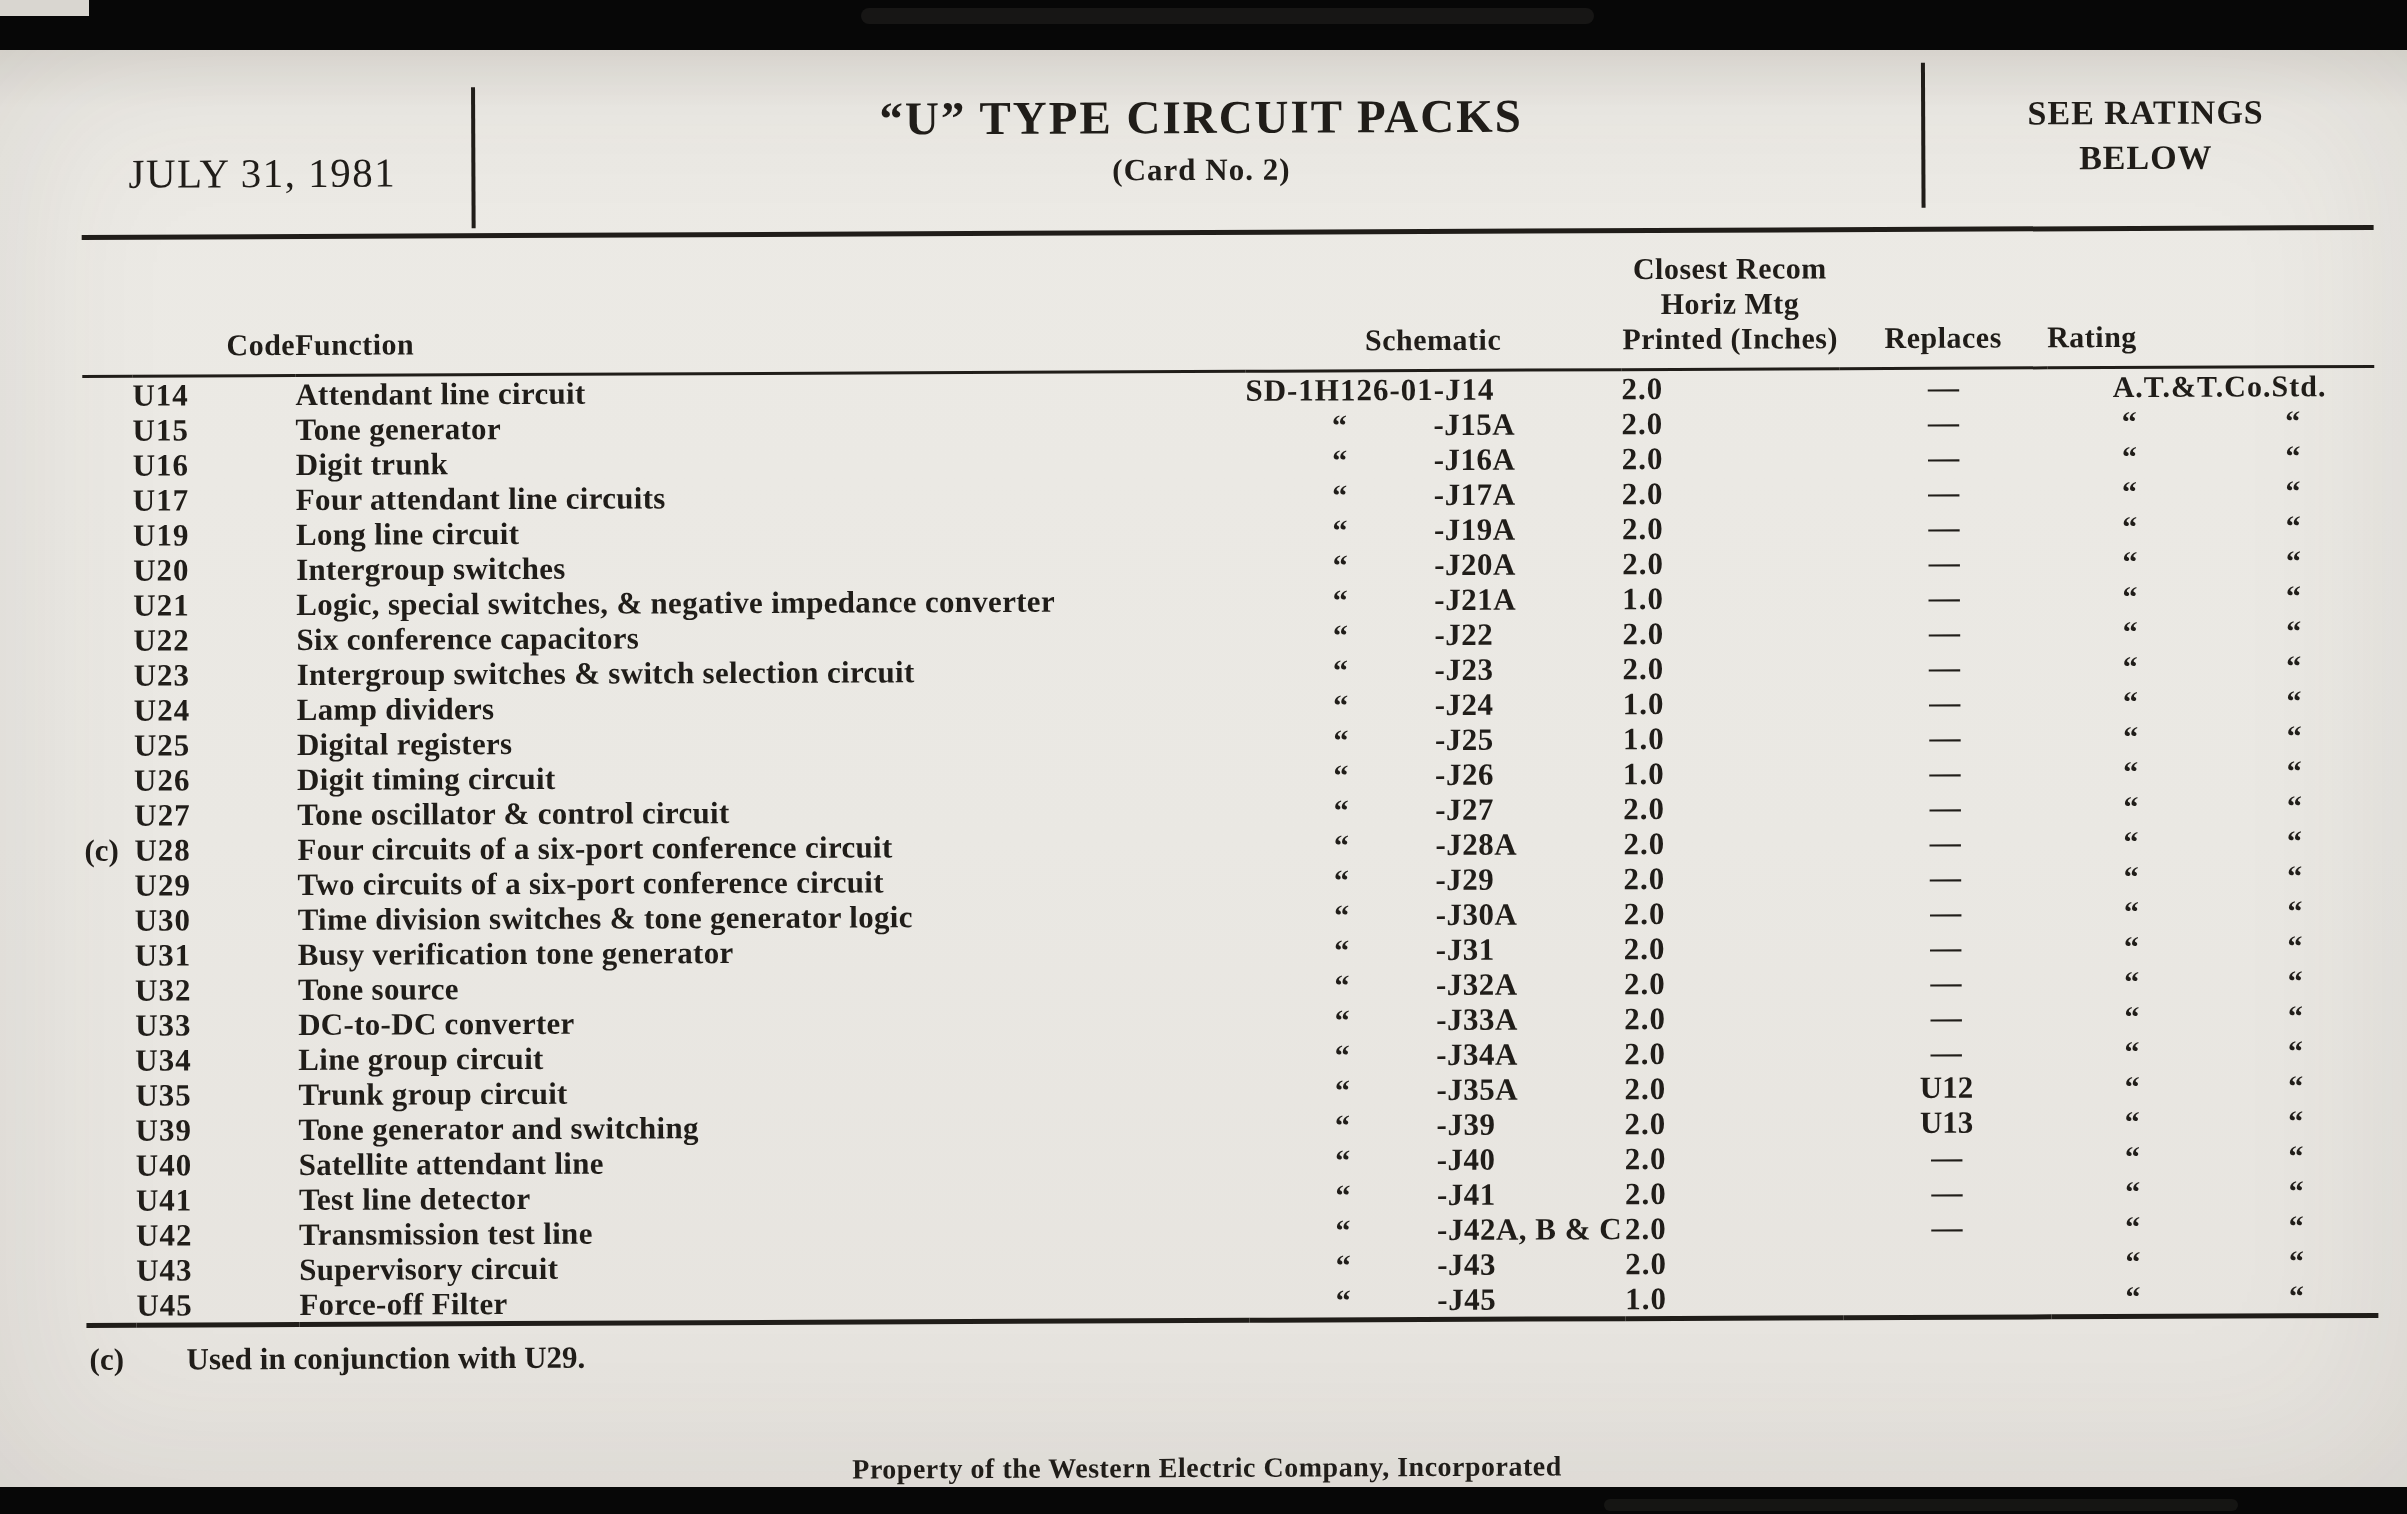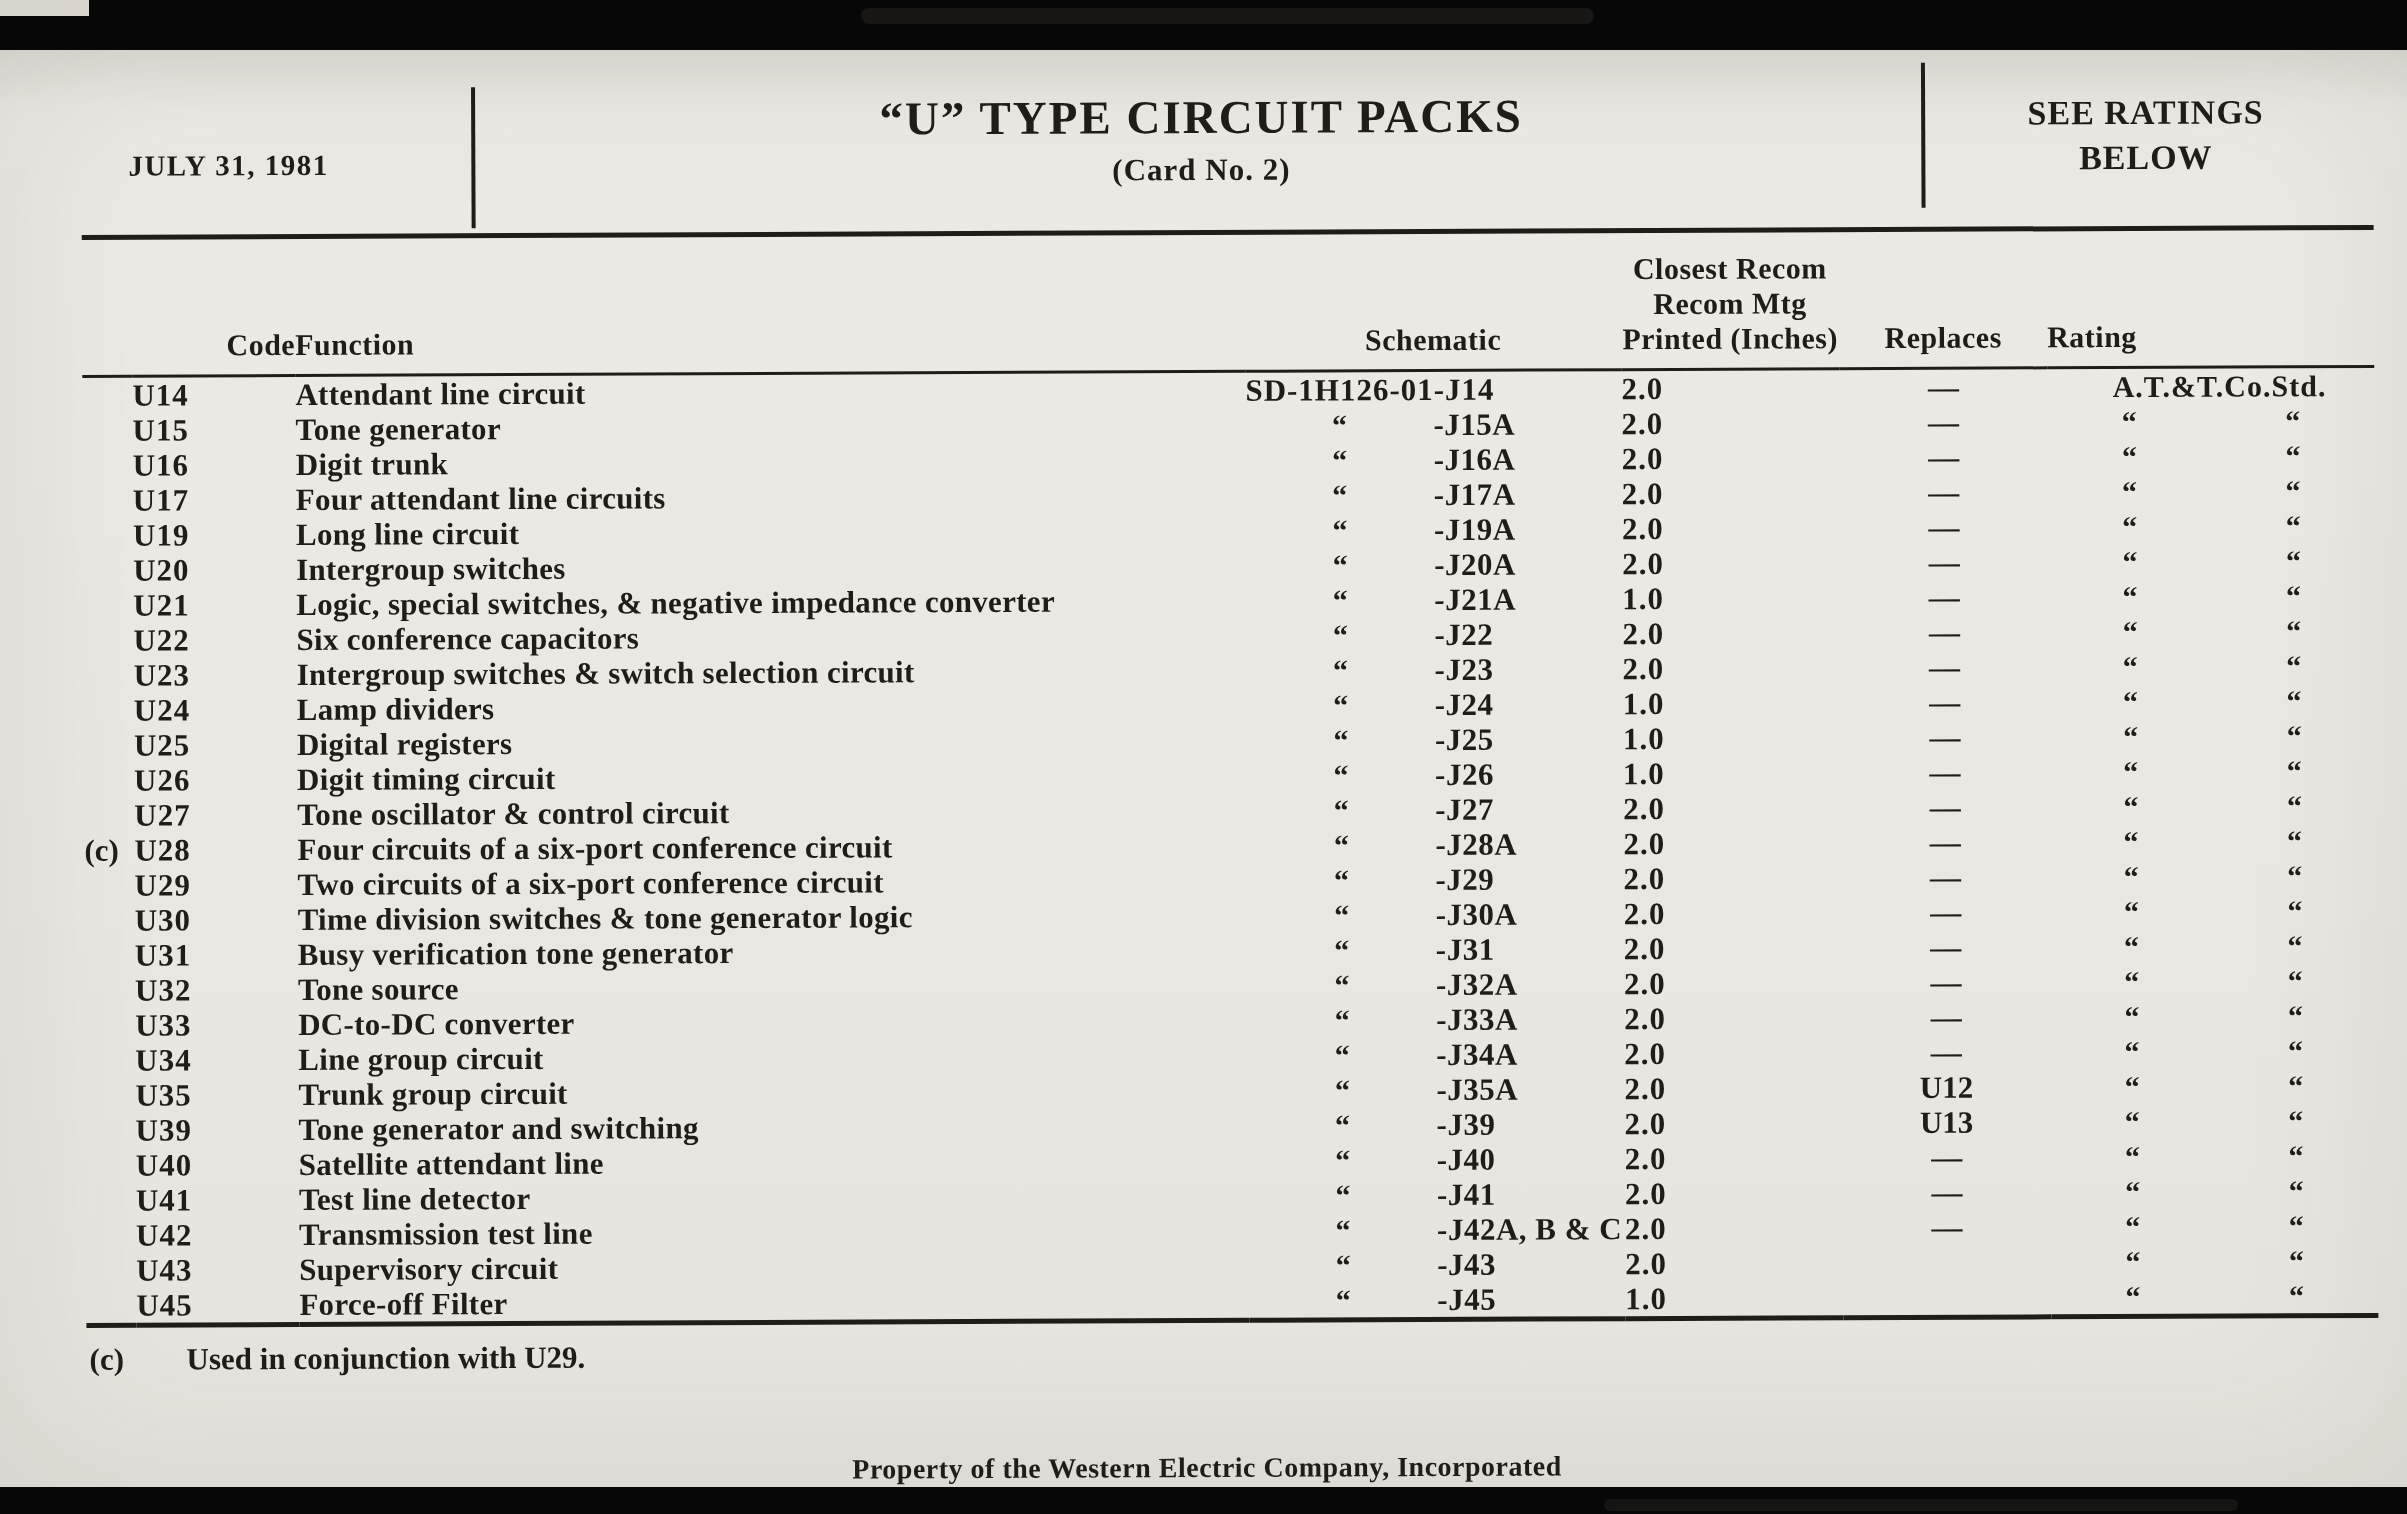--- a/index.html
+++ b/index.html
@@ -21,21 +21,21 @@
   .smudge.s2 { bottom: 4px; left: 1604px; width: 634px; height: 12px; opacity: .5; border-radius: 6px; }
 
   .page {
     position: absolute; top: 50px; bottom: 28px; left: 0; right: 0;
     background: linear-gradient(180deg, #dfdcd6 0%, #eceae5 4%, #eae8e3 55%, #e6e3de 100%);
     box-shadow: inset 0 0 178px rgba(70,60,45,0.10);
   }
   .content { position: absolute; inset: 0; transform: rotate(-0.25deg); }
 
   
-  .date { position: absolute; left: 131px; top: 95px; font-size: 29px; font-weight: bold; letter-spacing: 1.5px; }
+  .date { position: absolute; left: 131px; top: 95px; font-size: 41px; font-weight: normal; letter-spacing: 1.5px; }
   .vdiv { position: absolute; width: 4px; background: var(--ink); }
   .vdiv-left  { left: 474px;  top: 34px; height: 141px; }
   .vdiv-right { left: 1924px; top: 16px; height: 145px; }
   .title-block { position: absolute; left: 0; width: 100%; top: 40px; text-align: center; }
   .title { font-size: 47px; font-weight: bold; letter-spacing: 2px; margin: 0; }
   .subtitle { font-size: 31px; font-weight: bold; margin-top: 8px; letter-spacing: 1px; }
   .ratings-note { position: absolute; left: 1990px; width: 317px; top: 44px; text-align: center;
                   font-size: 34px; font-weight: bold; line-height: 45px; letter-spacing: 1px; }
   .rule-top { position: absolute; left: 84px; top: 180px; width: 2292px; height: 5px; background: var(--ink); }
 
@@ -110,21 +110,21 @@
           <col style="width:327px">
       </colgroup>
       <thead>
         <tr>
           <th class="th-prefix"></th>
           <th class="th-code">Code</th>
           <th class="th-function">Function</th>
           <th class="th-schematic">Schematic</th>
           <th class="th-centers">
             <div>Closest Recom</div>
-            <div>Recom Mtg</div>
+            <div>Horiz Mtg</div>
             <div>Printed (Inches)</div>
           </th>
           <th class="th-replaces">Replaces</th>
           <th class="th-rating">Rating</th>
         </tr>
       </thead>
       <tbody>
           <tr>
             <td class="c-prefix"></td>
             <td class="c-code">U14</td>

